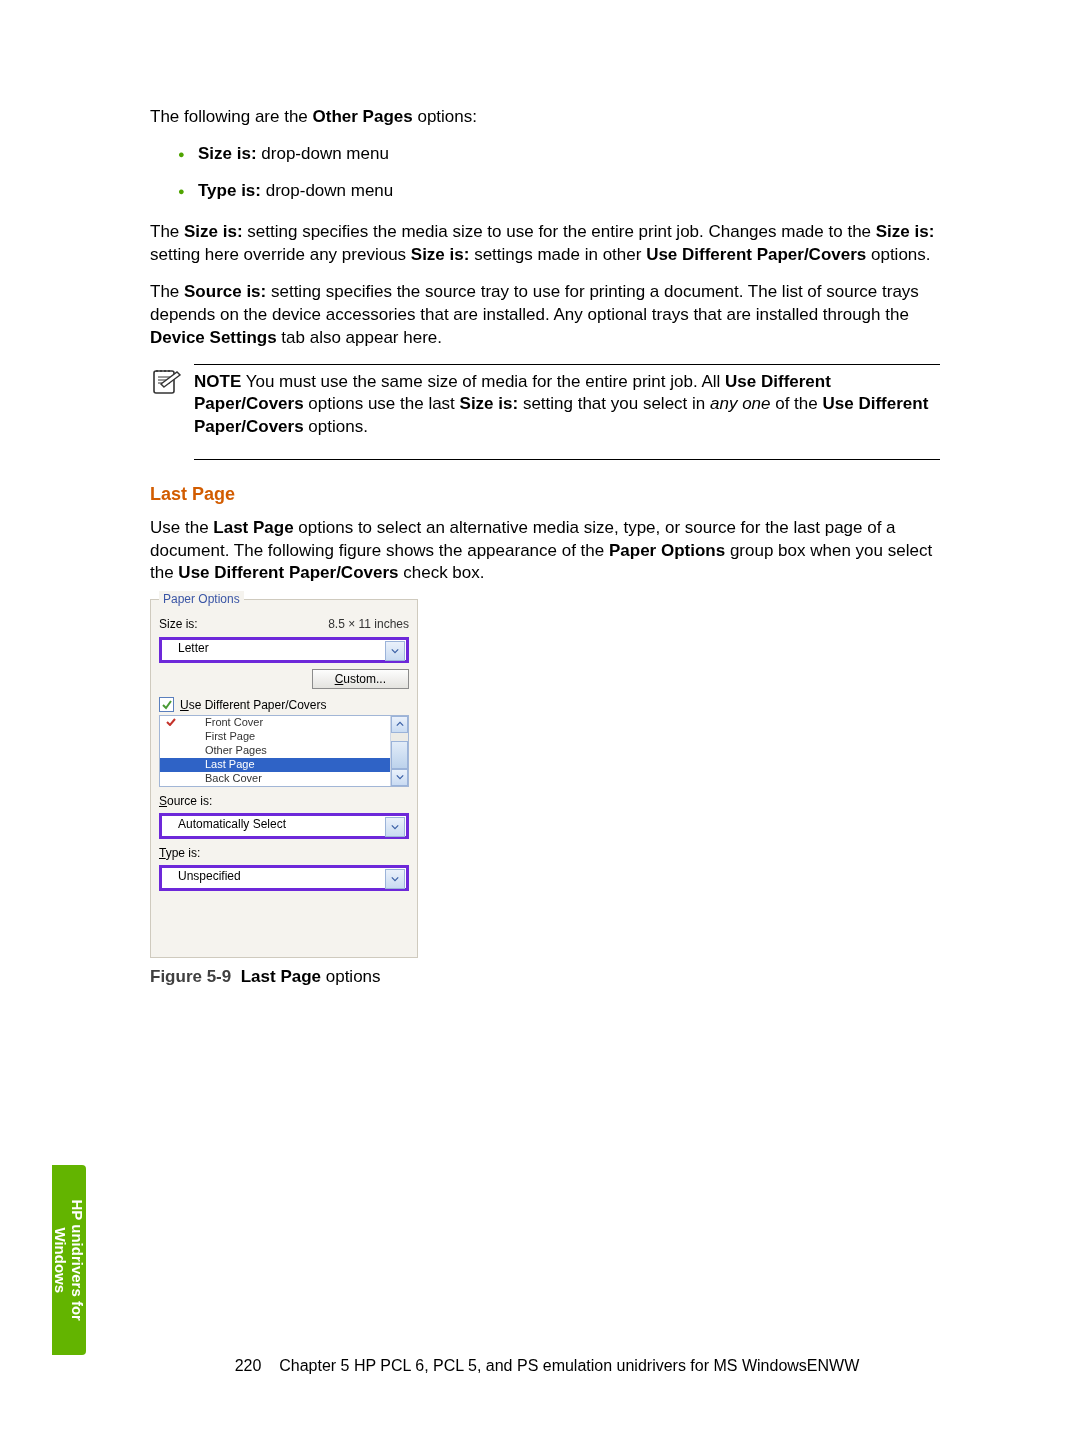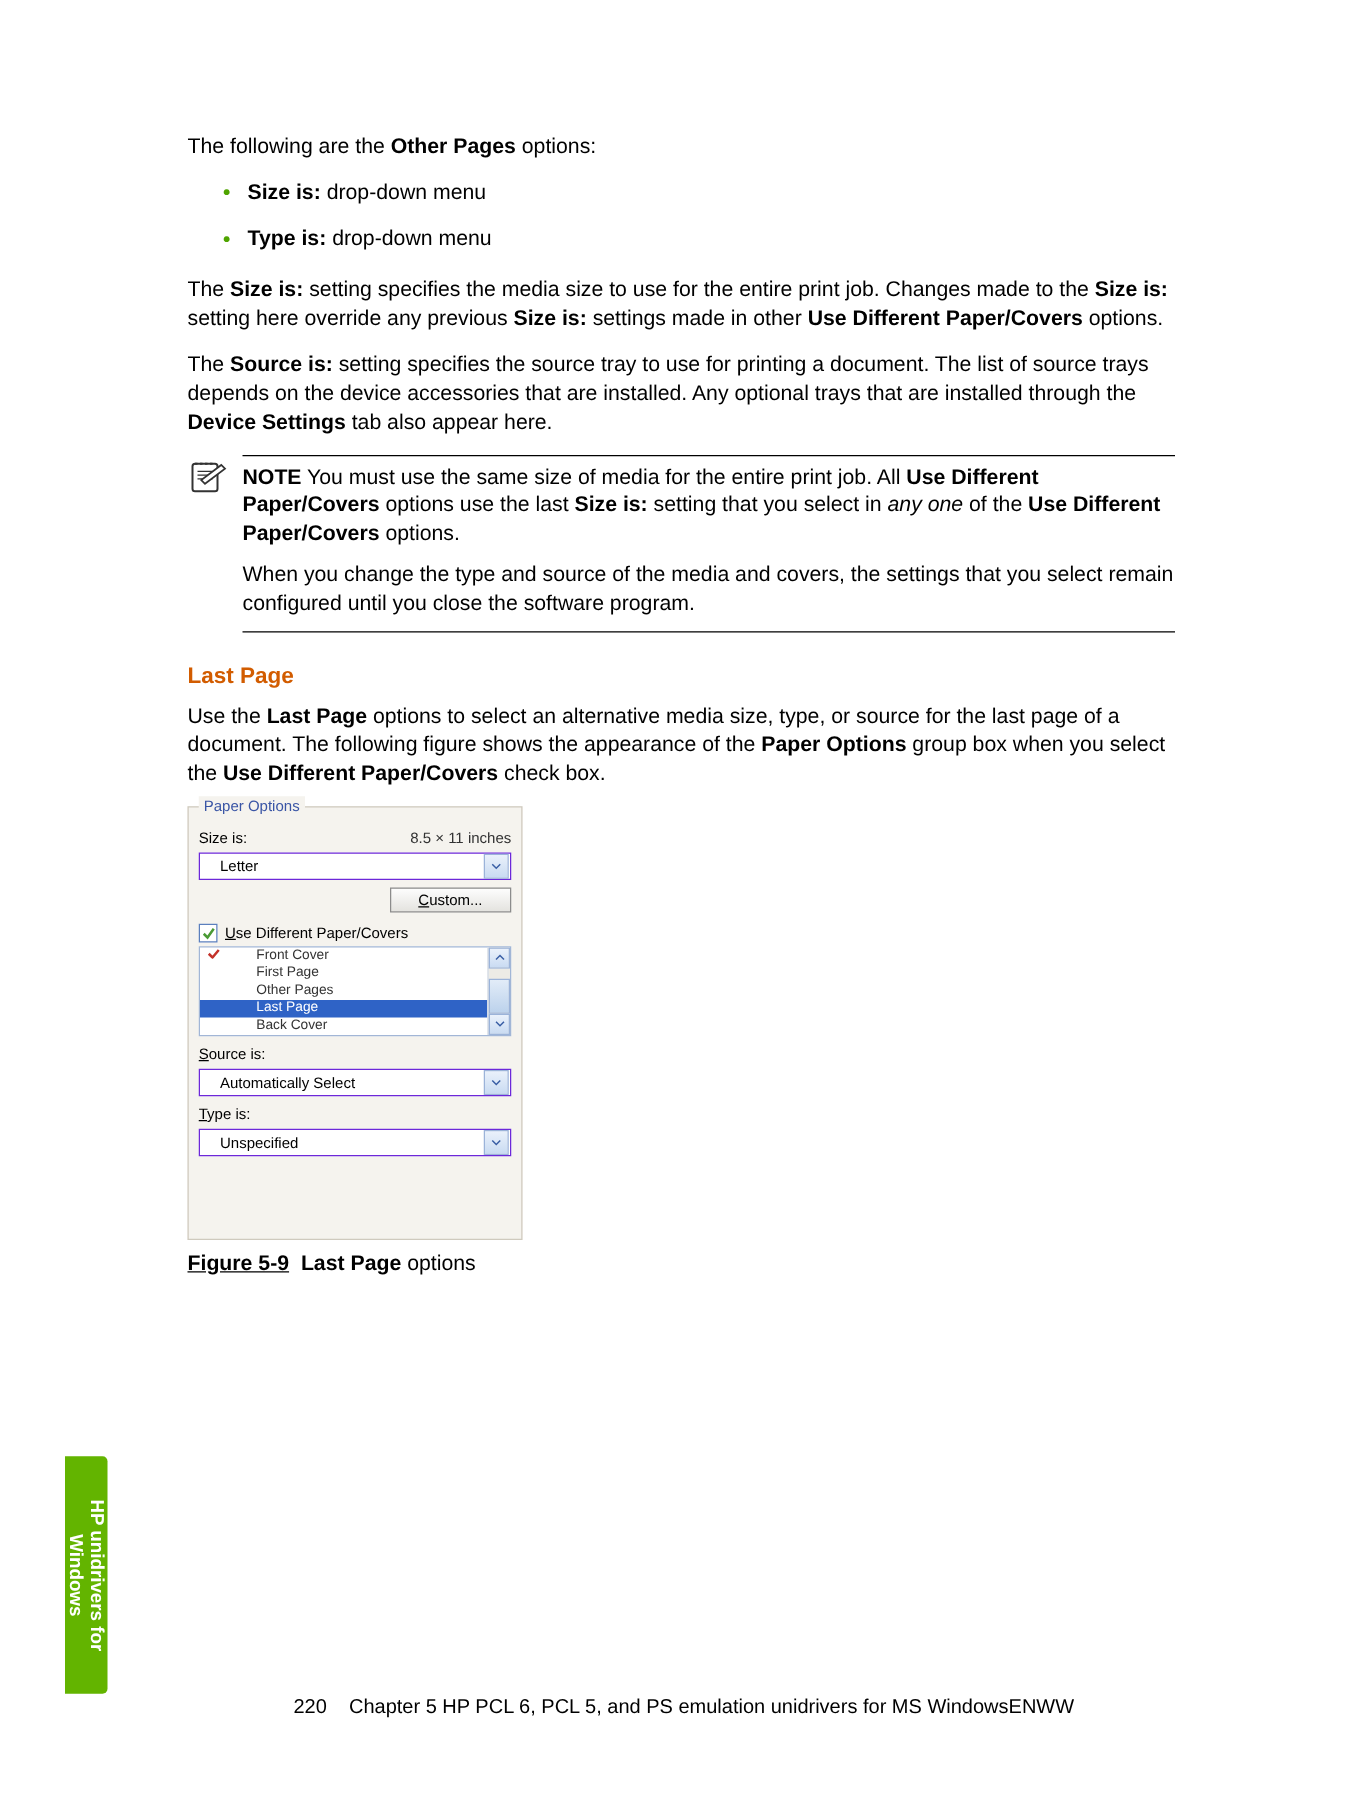--- a/index.html
+++ b/index.html
@@ -90,25 +90,25 @@
     left: 8px;
     background: #f5f3ee;
     padding: 0 4px;
     color: #3a55a5;
   }
   .row { margin: 2px 0; }
   .label-link { color: #000; }
   .label-link .ul { text-decoration: underline; }
   .size-row { display: flex; justify-content: space-between; }
   .combo {
-    border: 1px solid #6d28d9;
+    border: 3px solid #6d28d9;
     background: #fff;
     height: 20px;
     display: flex;
-    align-items: center;
+    align-items: flex-start;
     margin: 4px 0 6px 0;
   }
   .combo .txt { flex: 1; padding: 0 12px 0 16px; font-size: 12px; color: #000; }
   .combo .btn {
     width: 18px; height: 18px;
     border: 1px solid #9bb3d9;
     background: linear-gradient(#eaf1fb, #c9dbf2);
     display:flex;align-items:center;justify-content:center;
     margin:1px;
   }
@@ -141,21 +141,21 @@
     width:17px;border-left:1px solid #cfd7e6;background:#e8e8e4;
     display:flex;flex-direction:column;
   }
   .sb-btn{height:15px;border:1px solid #9bb3d9;background:linear-gradient(#eaf1fb,#c9dbf2);
     display:flex;align-items:center;justify-content:center;}
   .sb-track{flex:1;background:#ecebe6;position:relative;}
   .sb-thumb{position:absolute;left:0;right:0;top:8px;bottom:0;background:linear-gradient(#e2ecf8,#bcd2ec);border:1px solid #9bb3d9;}
 
   
   .figcap { margin: 6px 0 0 0; font-size: 17px; }
-  .figcap .fignum { color: #000000; font-weight: bold; text-decoration: underline; }
+  .figcap .fignum { color: #404040; font-weight: bold; }
   .figcap b { font-weight: bold; }
 
   
   .side-tab {
     position: absolute;
     left: 52px;
     bottom: 82px;
     width: 34px;
     height: 190px;
     background: #63b400;
@@ -215,21 +215,20 @@
           <line x1="8" y1="8" x2="20" y2="8" stroke="#333" stroke-width="1"></line>
           <line x1="8" y1="11" x2="20" y2="11" stroke="#333" stroke-width="1"></line>
           <line x1="8" y1="14" x2="20" y2="14" stroke="#333" stroke-width="1"></line>
           <path d="M14 18 L30 6 L27 3 L11 15 Z" fill="#fff" stroke="#333" stroke-width="1.4"></path>
         </svg>
       </div>
       <div class="note-text">
         <p style="margin:0 0 10px 0;">
           <b>NOTE</b><span>   You must use the same size of media for the entire print job. All </span><b>Use Different Paper/Covers</b><span> options use the last </span><b>Size is:</b><span> setting that you select in </span><em class="it">any one</em><span> of the </span><b>Use Different Paper/Covers</b><span> options.</span>
         </p>
-        <p style="margin:0;">When you change the type and source of the media and covers, the settings that you select remain configured until you close the software program.</p>
       </div>
     </div>
     <div class="note-line"></div>
   </div>
 
   <h3 class="section">Last Page</h3>
 
   <p>
     <span>Use the </span><b>Last Page</b><span> options to select an alternative media size, type, or source for the last page of a document. The following figure shows the appearance of the </span><b>Paper Options</b><span> group box when you select the </span><b>Use Different Paper/Covers</b><span> check box.</span>
   </p>

